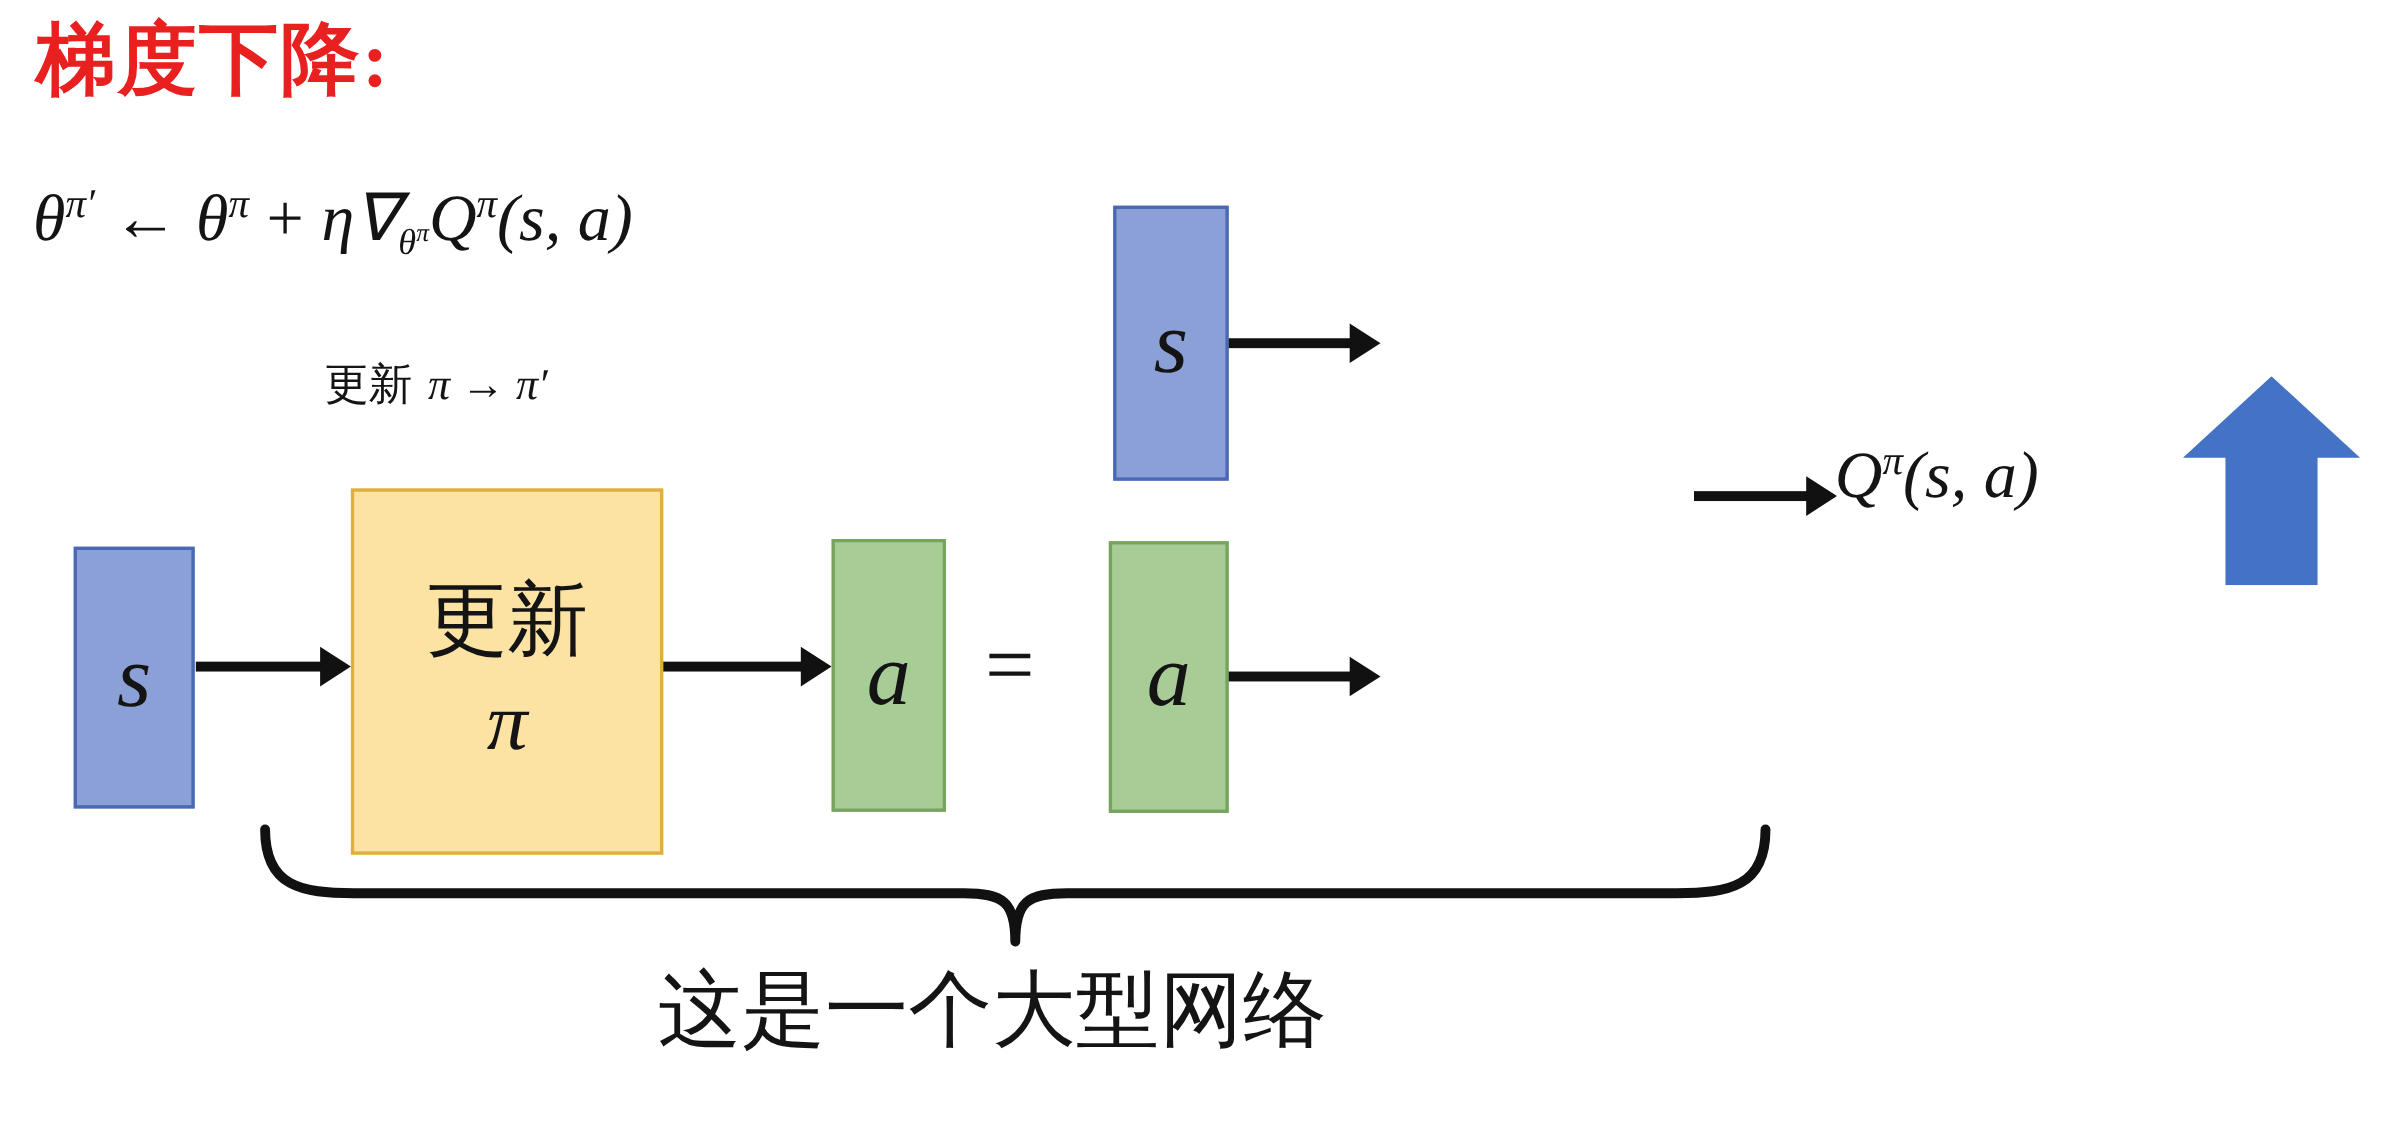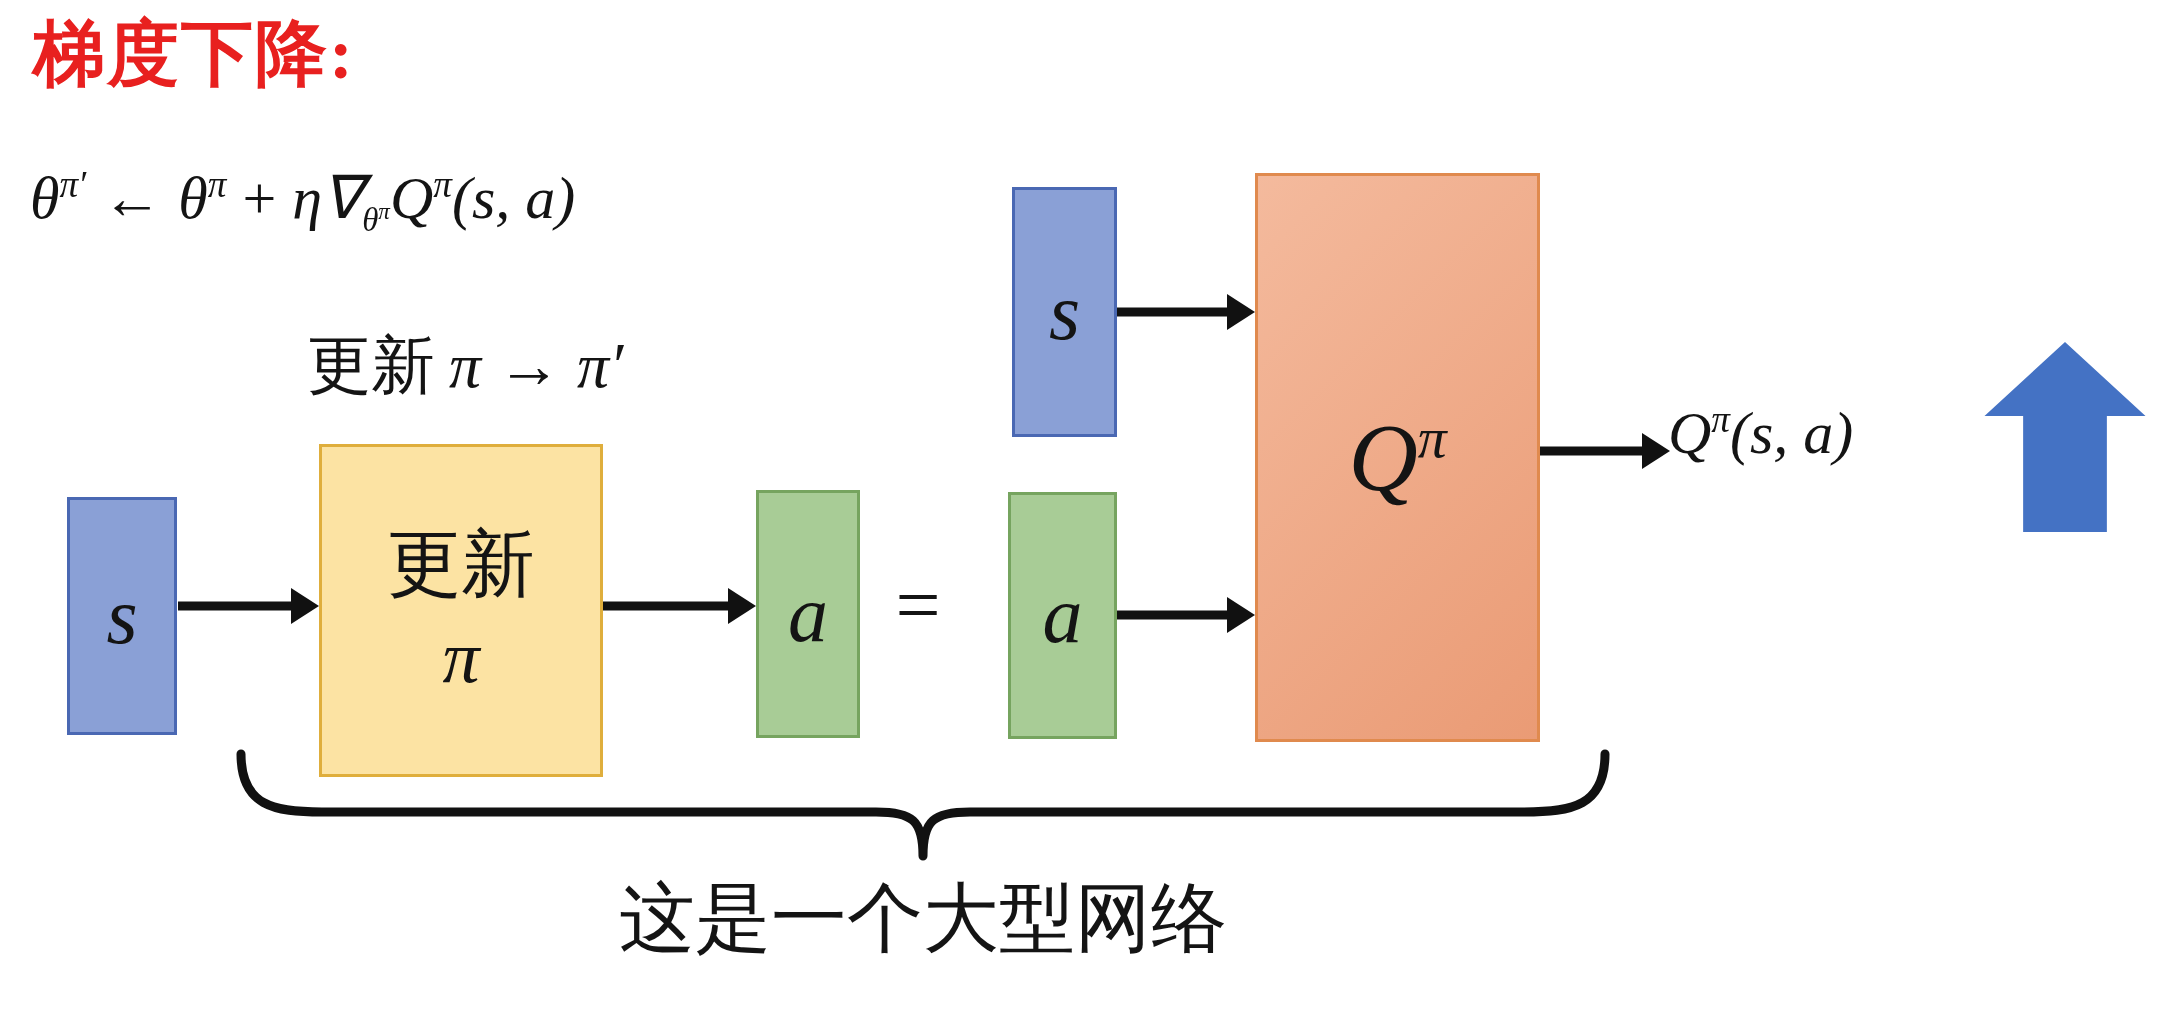--- a/index.html
+++ b/index.html
@@ -15,21 +15,21 @@
   .formula {
     position:absolute; left:30px; top:162px;
     font-size:60px; font-style:italic; white-space:nowrap;
   }
   .formula sup { font-size:62%; font-style:italic; }
   .formula .op { font-style:normal; margin:0 16px; }
   .formula sub.gsub { font-size:55%; font-style:italic; }
   .formula sub.gsub sup { font-size:70%; }
   .update-caption {
     position:absolute; left:295px; top:322px;
-    font-size:64px; white-space:nowrap;margin-left:12px;
+    font-size:40px; white-space:nowrap;
   }
   .update-caption .math { font-style:italic; margin-left:14px; }
   
   .box {
     position:absolute; box-sizing:border-box;
     display:flex; align-items:center; justify-content:center; text-align:center;
   }
   .box .var { font-style:italic; font-size:80px; }
   .blue   { background:#8AA0D6; border:3px solid #4A68B3; }
   .yellow { background:#FCE3A3; border:3px solid #DFAE3C; }
@@ -58,21 +58,21 @@
   }
   .output-label {
     position:absolute; left:1668px; top:398px;
     font-size:60px; font-style:italic; white-space:nowrap;
   }
   .output-label sup { font-size:62%; }
   .big-arrow { position:absolute; left:1984px; top:342px; }
   .brace-svg { position:absolute; left:236px; top:748px; }
   .brace-caption {
     position:absolute; left:598px; top:868px; width:650px;
-    font-size:76px; text-align:center; white-space:nowrap;
+    font-size:76px; text-align:left; white-space:nowrap;
   }
 </style>
 </head>
 <body>
 
 <div class="canvas">
 
   <div class="title">梯度下降:</div>
 
   <div class="formula">
@@ -121,23 +121,20 @@
   <div class="harrow" style="left:1117px; top:294px; width:138px;">
     <span class="shaft"></span>
     <span class="head"></span>
   </div>
 
   <div class="harrow" style="left:1117px; top:597px; width:138px;">
     <span class="shaft"></span>
     <span class="head"></span>
   </div>
 
-  <div class="box orange" style="left:1255px; top:173px; width:285px; height:569px;">
-    <span class="qlabel"><span>Q</span><sup>π</sup></span>
-  </div>
 
   <div class="harrow" style="left:1540px; top:433px; width:130px;">
     <span class="shaft"></span>
     <span class="head"></span>
   </div>
 
   <div class="output-label">
     <span>Q</span><sup>π</sup><span>(s, a)</span>
   </div>
 

